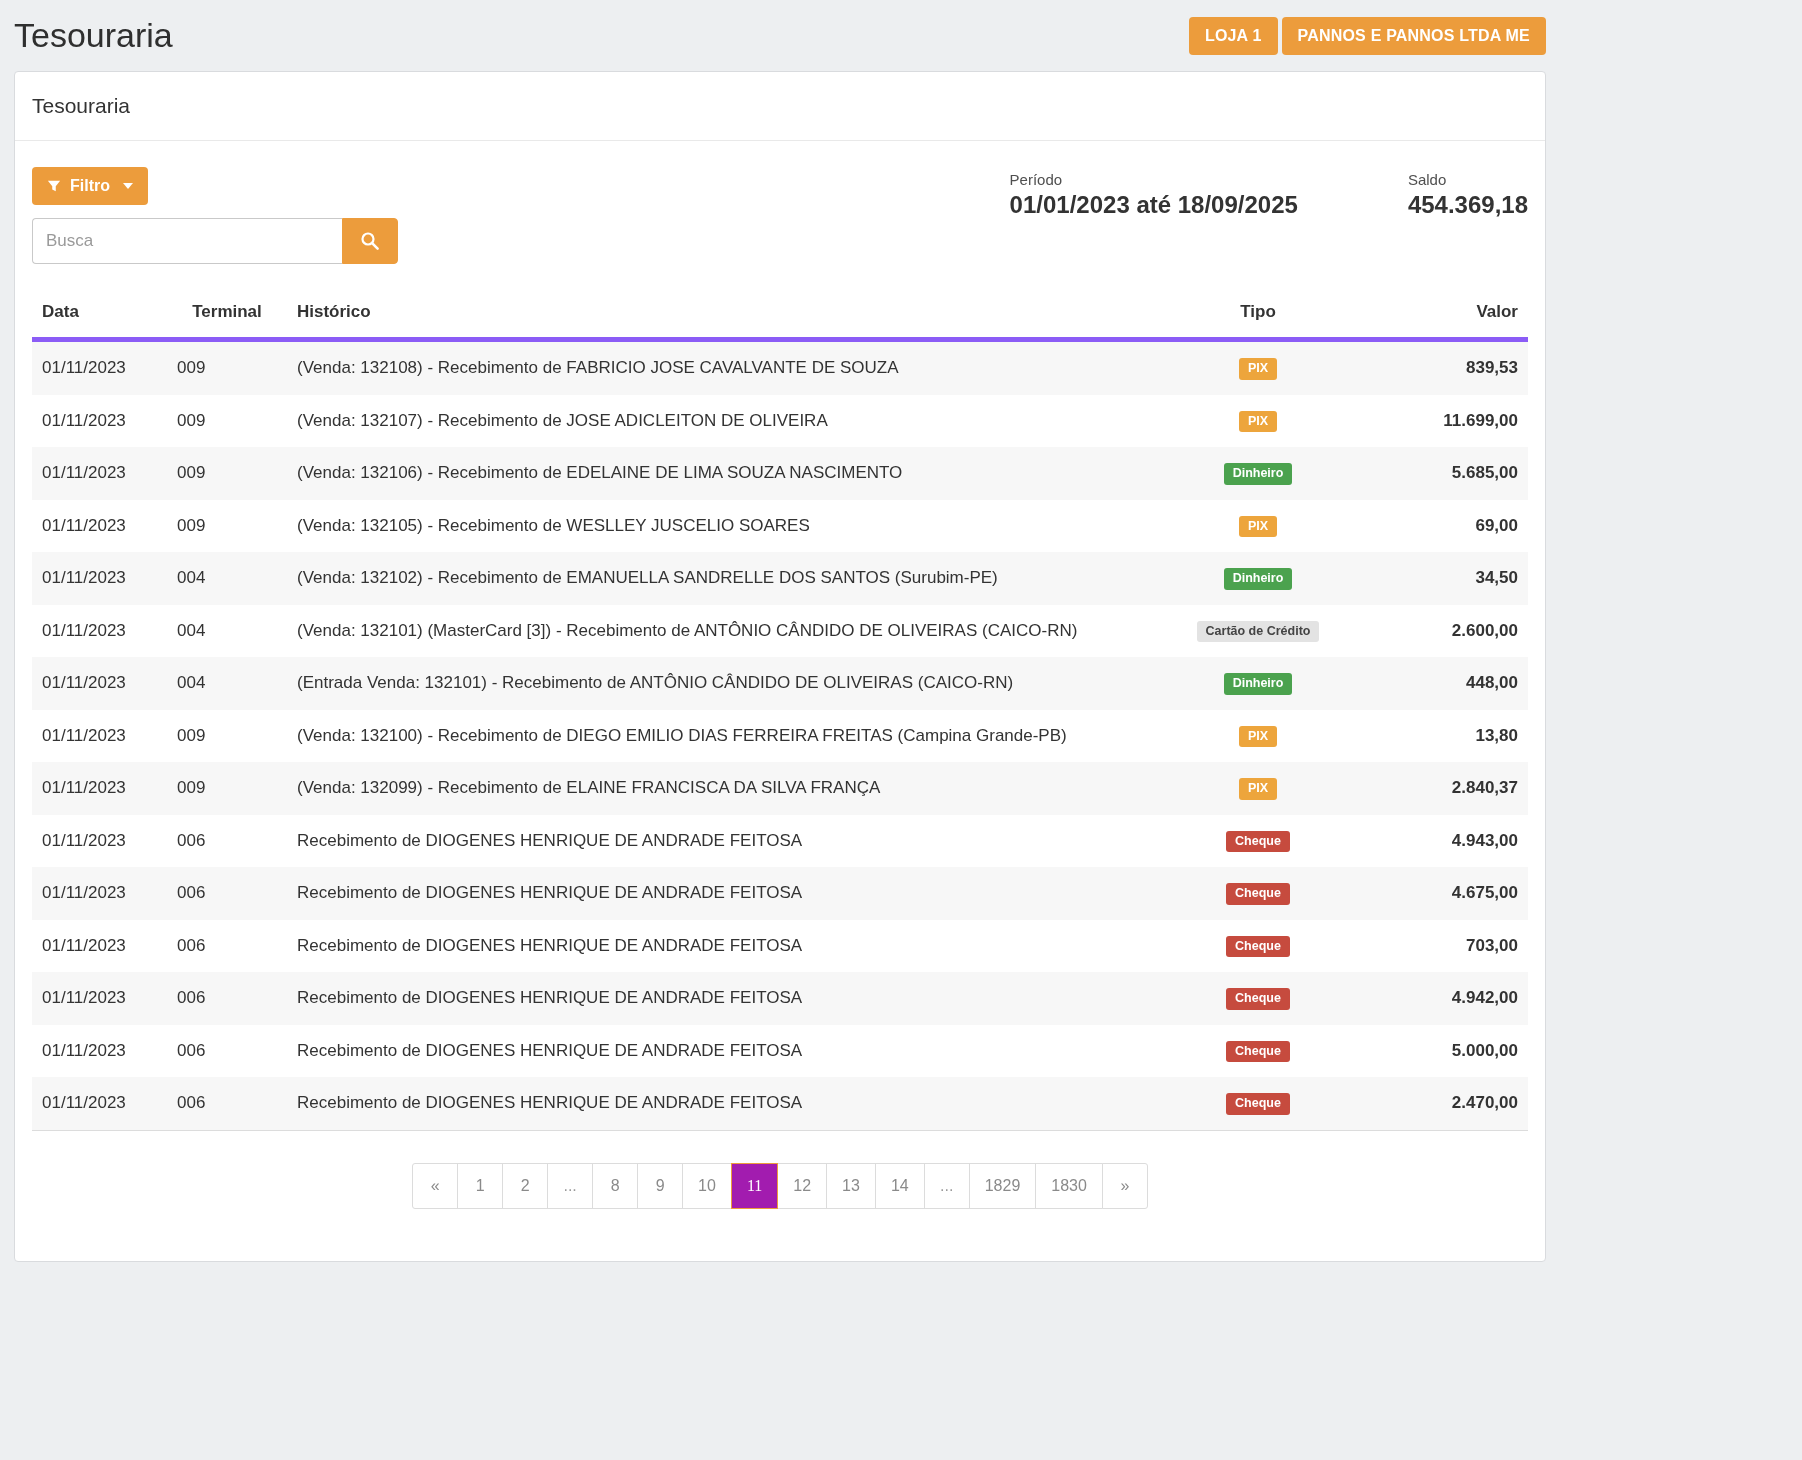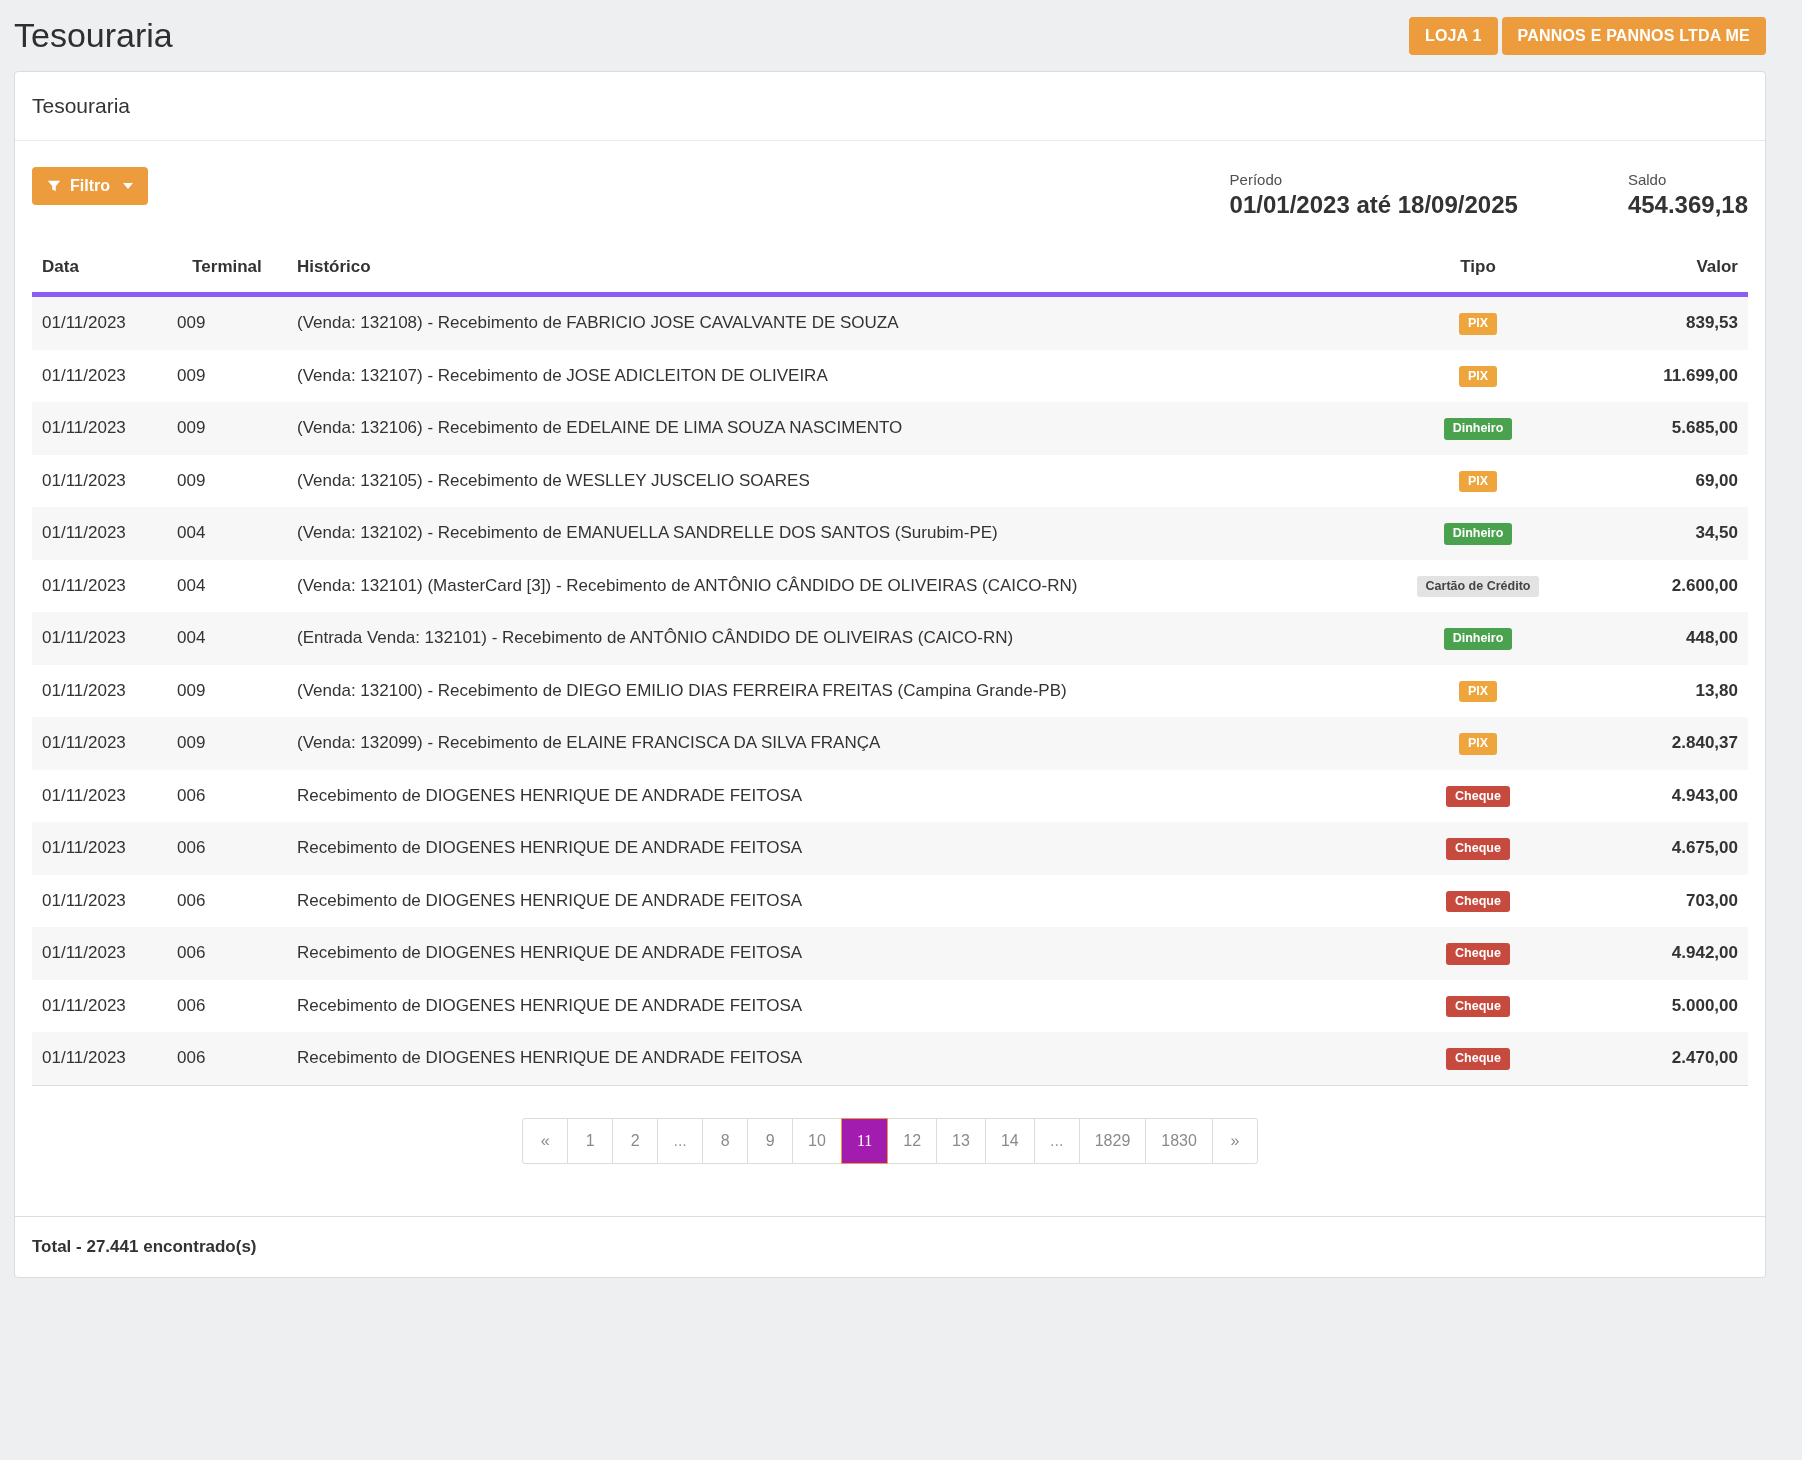--- a/index.html
+++ b/index.html
@@ -6,21 +6,21 @@
   * { box-sizing: border-box; }
   html, body {
     margin: 0;
     padding: 0;
     background: #edeff1;
     font-family: "Liberation Sans", "DejaVu Sans", sans-serif;
     color: #333;
   }
   body { min-height: 1460px; width: 1802px; }
 
-  .container { width: 1752px; margin-left: 14px; }
+  .container { width: 1532px; margin-left: 14px; }
 
   
   .top-header {
     display: flex;
     justify-content: space-between;
     align-items: center;
     padding: 16px 0 12px;
   }
   .page-title {
     font-size: 34px;
@@ -212,20 +212,31 @@
                   <path d="M1 2h14L10 8.2V14l-4-2V8.2L1 2z" fill="#fff"></path>
                 </svg>
             </span>
             <span>Filtro</span>
             <span style="display:inline-flex; margin-left:4px;">
               <svg width="10" height="6" viewBox="0 0 10 6">
                   <path d="M0 0h10L5 6z" fill="#fff"></path>
                 </svg>
             </span>
           </button>
+          <div class="search-group">
+            <input class="search-input" type="text" placeholder="Busca" style="">
+            <button class="search-btn">
+              <span style="display:inline-flex;">
+                <svg width="20" height="20" viewBox="0 0 20 20">
+                  <circle cx="8" cy="8" r="5.5" fill="none" stroke="#fff" stroke-width="2.2"></circle>
+                  <line x1="12.6" y1="12.6" x2="17.6" y2="17.6" stroke="#fff" stroke-width="2.6" stroke-linecap="round"></line>
+                </svg>
+              </span>
+            </button>
+          </div>
         </div>
 
         <div class="stats">
           <div class="stat">
             <div class="stat-label">Período</div>
             <div class="stat-value">01/01/2023 até 18/09/2025</div>
           </div>
           <div class="stat">
             <div class="stat-label">Saldo</div>
             <div class="stat-value">454.369,18</div>
@@ -386,16 +397,15 @@
           <a class="page-item">13</a>
           <a class="page-item">14</a>
           <a class="page-item ellipsis">...</a>
           <a class="page-item">1829</a>
           <a class="page-item">1830</a>
           <a class="page-item">»</a>
         </nav>
 
     </div>
 
-    <div class="card-footer">Total - 27.441 encontrado(s)</div>
   </div>
 
 </div>
 
 </body></html>

